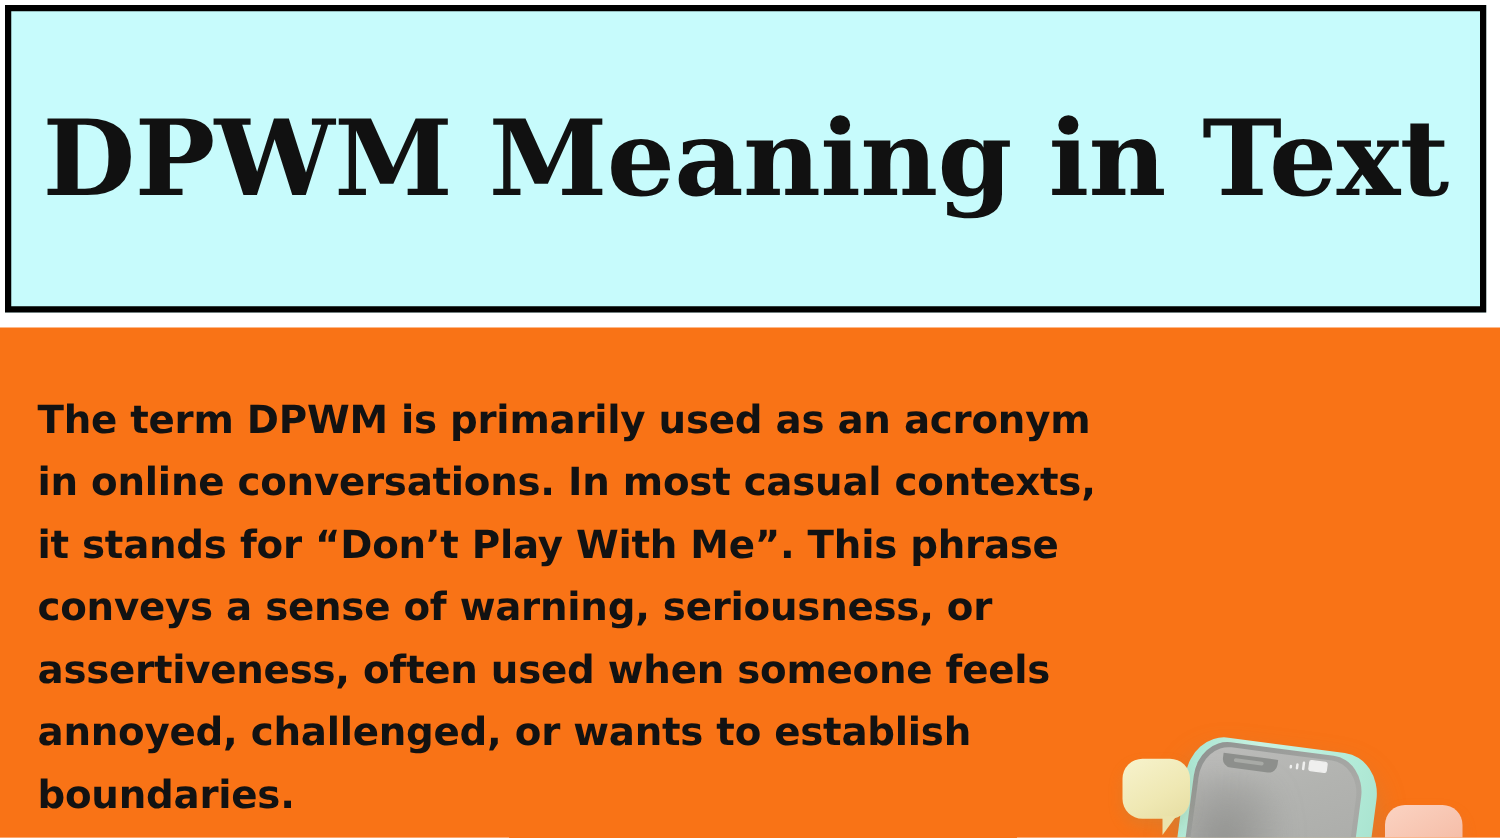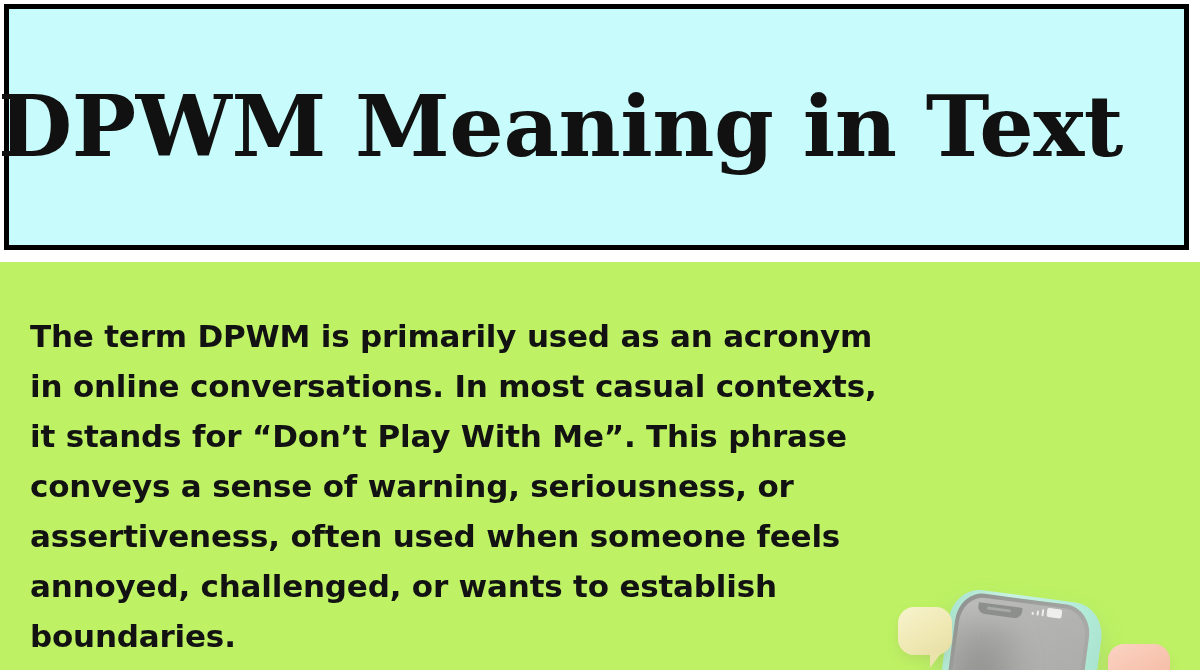--- a/index.html
+++ b/index.html
@@ -20,42 +20,42 @@
     position: absolute;
     left: 4px;
     top: 4px;
     width: 1185px;
     height: 246px;
     background: #c7fbfc;
     border: 5px solid #000000;
     box-sizing: border-box;
     display: flex;
     align-items: center;
-    justify-content: flex-start;
+    justify-content: center;
   }
   #page-title {
     font-family: "DejaVu Serif", "Liberation Serif", serif;
     font-weight: bold;
     font-size: 84px;
     line-height: 1;
     color: #111111;
     letter-spacing: -0.5px;
     white-space: nowrap;
     transform: scaleX(1.02);
     text-align: center;
   }
 
   
   #content-area {
     position: absolute;
     left: 0;
     top: 262px;
     width: 1200px;
     height: 408px;
-    background: #bef264;
+    background: #f97316;
   }
 
   #body-paragraph {
     position: absolute;
     left: 30px;
     top: 18px;
     width: 860px;
     font-family: "DejaVu Sans", "Liberation Sans", sans-serif;
     font-weight: bold;
     font-size: 31px;

